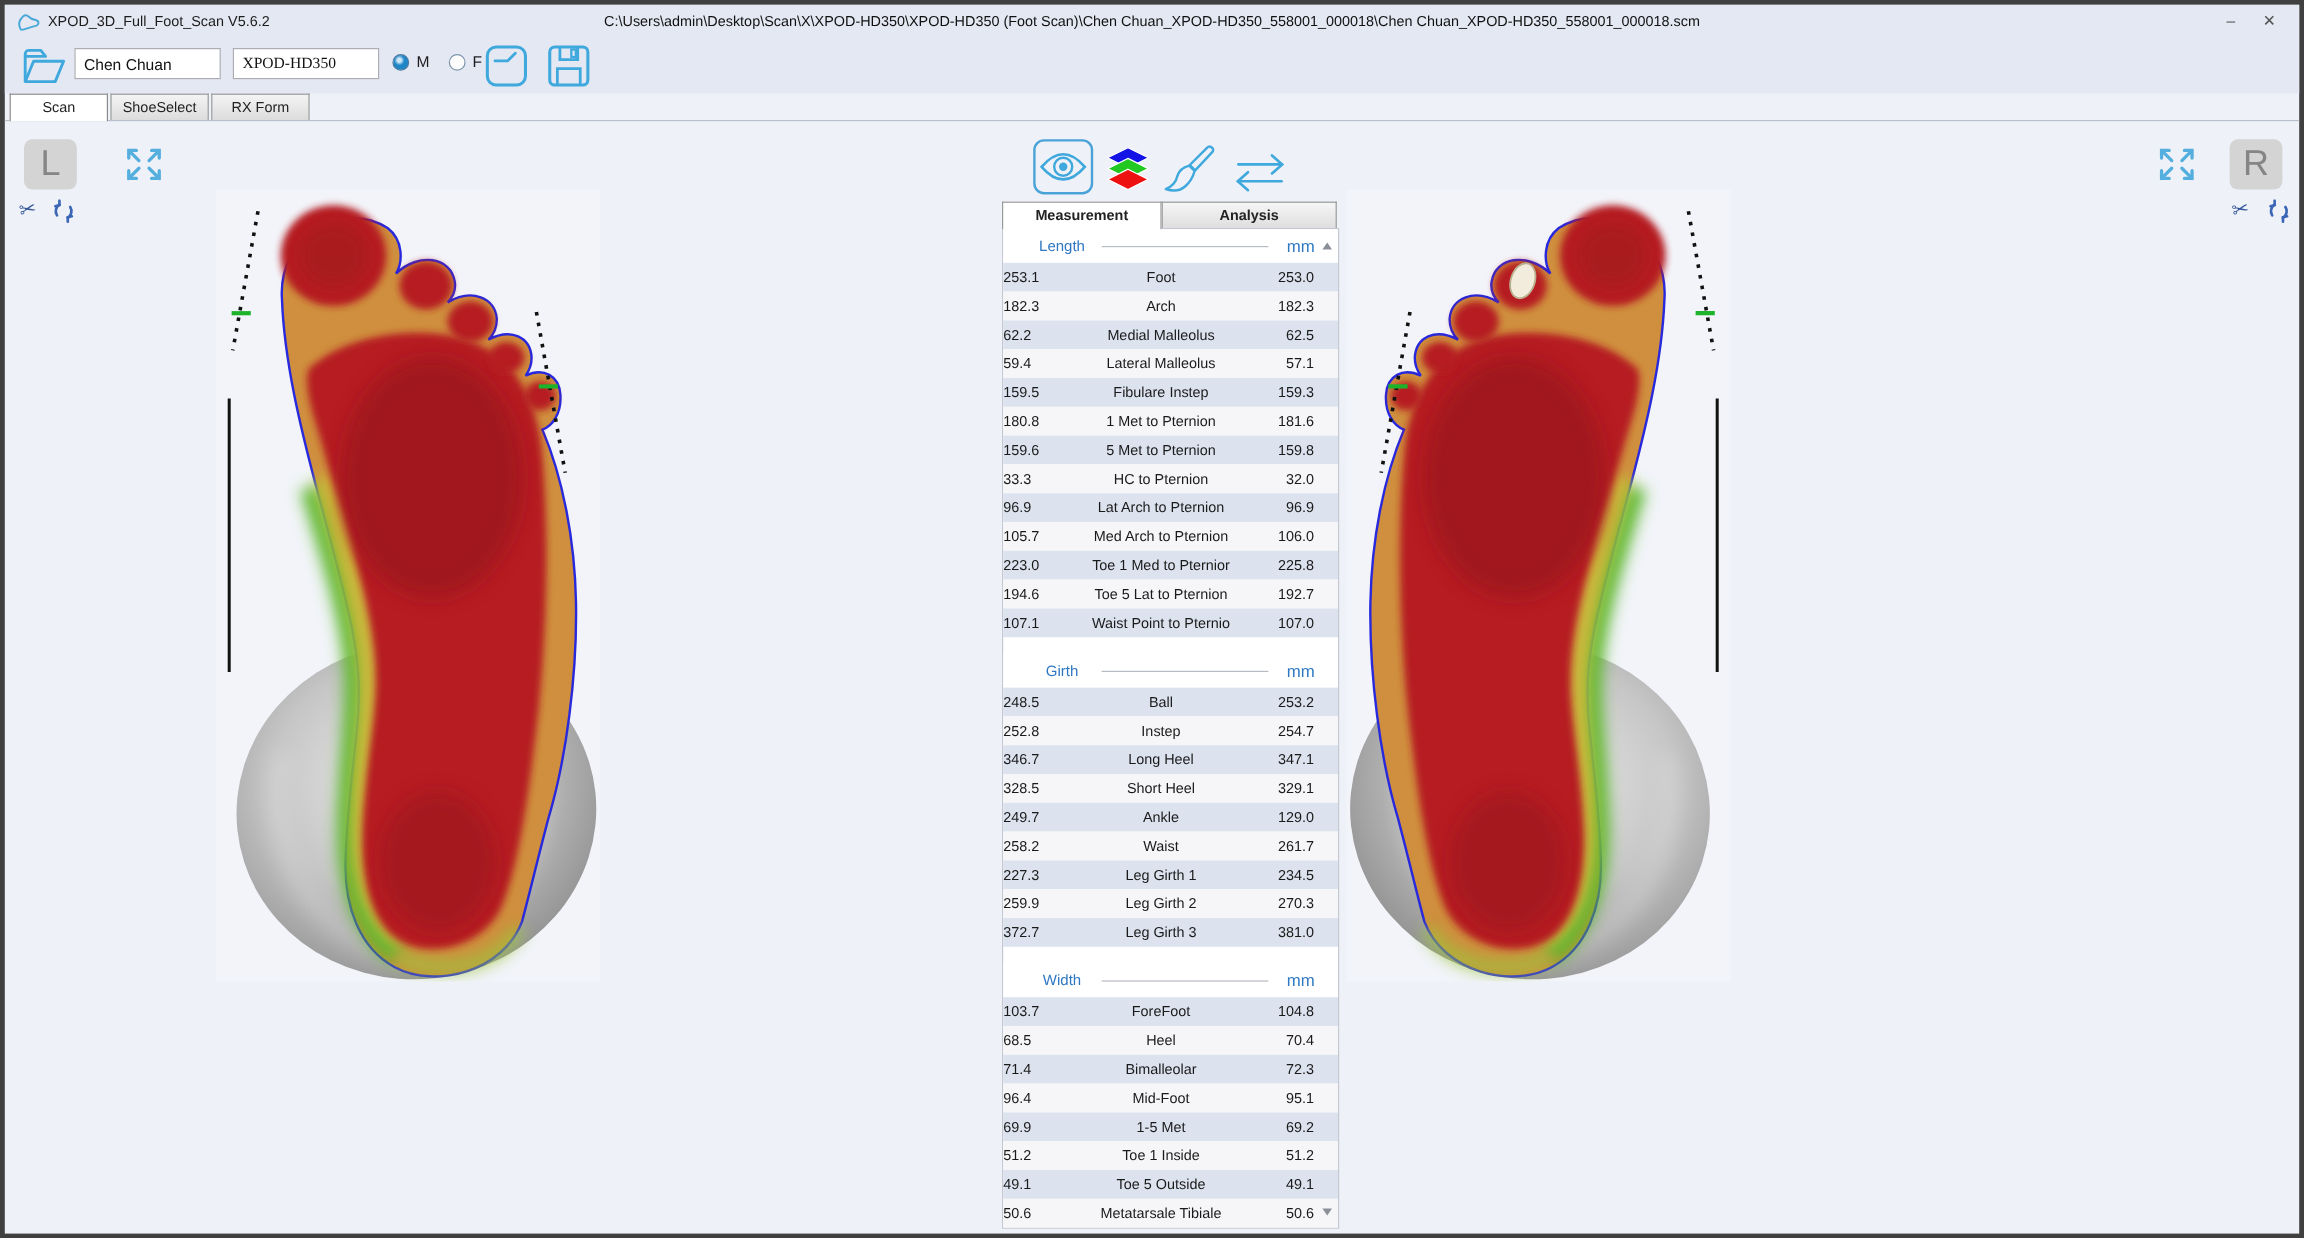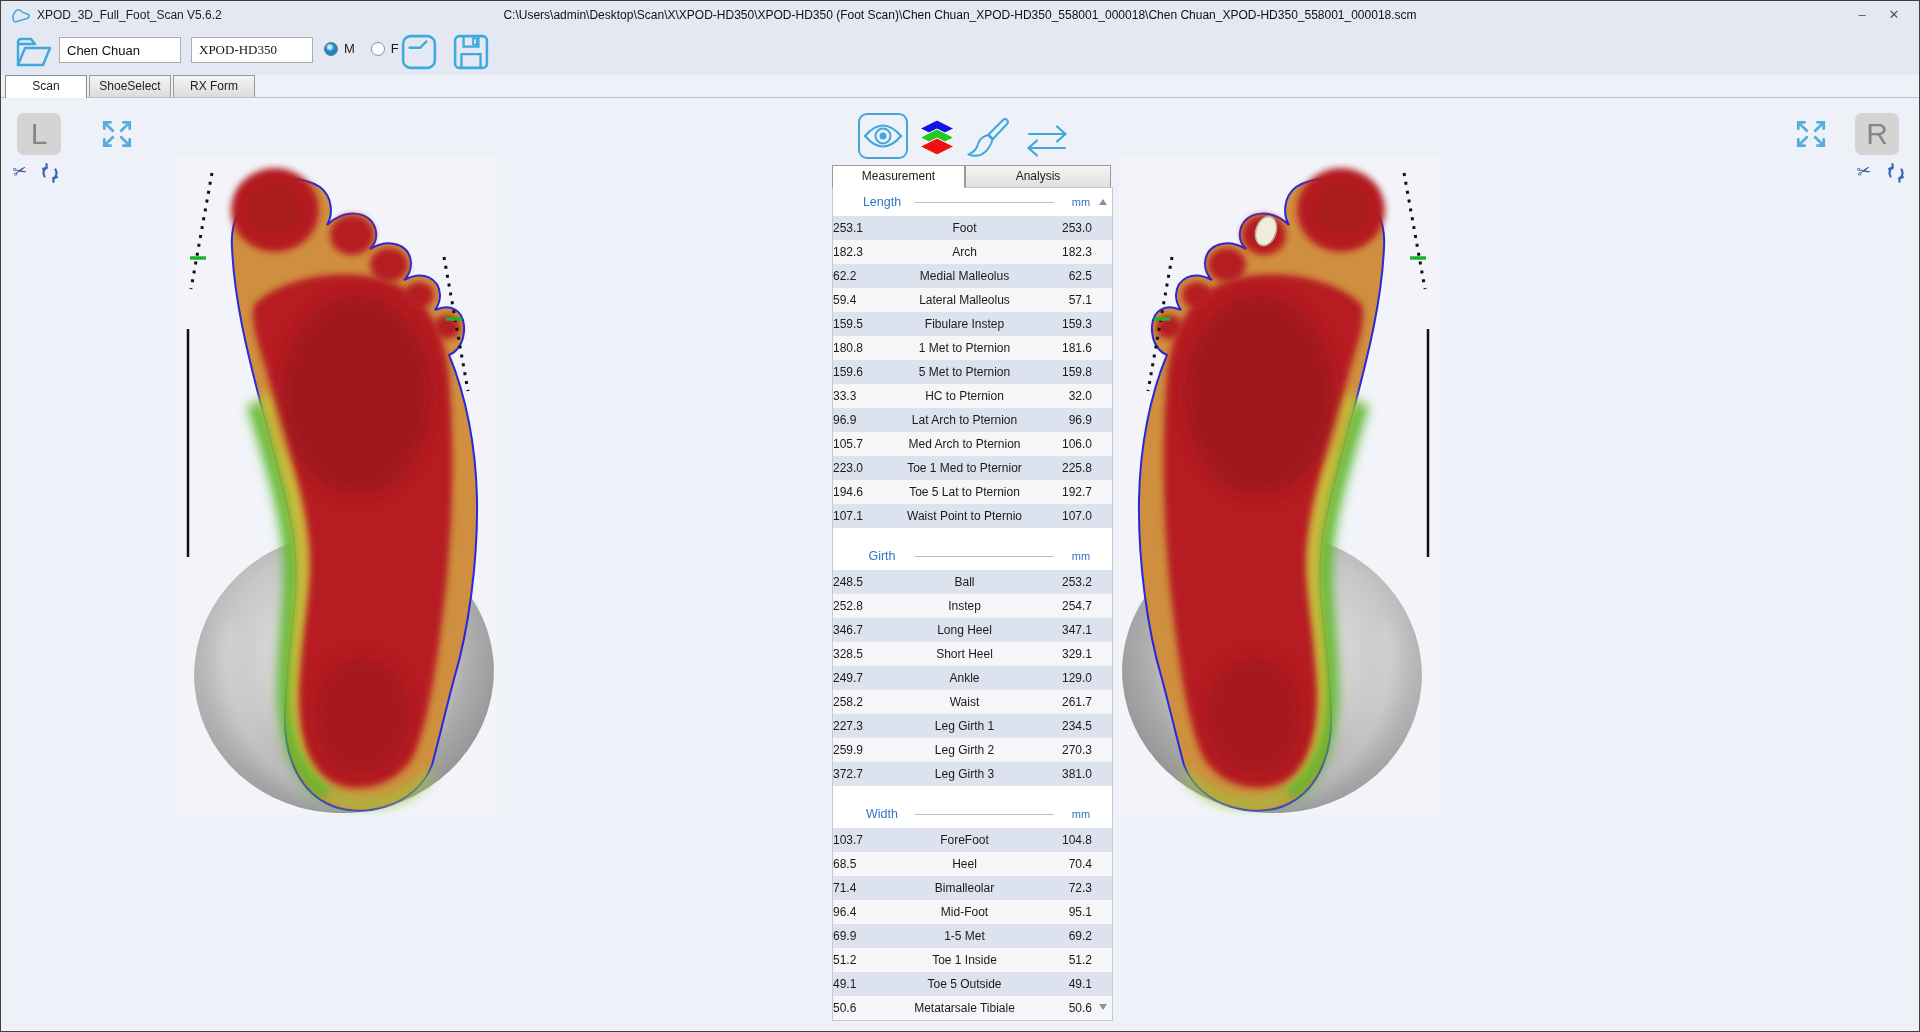--- a/index.html
+++ b/index.html
@@ -1,17 +1,17 @@
 <!DOCTYPE html>
 <html><head>
 <meta charset="utf-8">
 <style>
   * { margin:0; padding:0; box-sizing:border-box; }
   html,body { width:1920px; height:1032px; overflow:hidden; font-family:"Liberation Sans",sans-serif; }
-  .window { position:relative; width:1920px; height:1032px; background:#eef1f7; border:1px solid #404040; }
+  .window { position:relative; width:1920px; height:1032px; background:#eef1f7; border:4px solid #404040; }
 
   
   .titlebar { position:absolute; left:0; top:0; width:100%; height:28px; background:#e4e8f3; }
   .app-icon { position:absolute; left:10px; top:5px; width:20px; height:18px; }
   .app-title { position:absolute; left:36px; top:7px; font-size:12px; color:#1d1d1d; }
   .file-path { position:absolute; left:0; top:7px; width:100%; text-align:center; font-size:12px; color:#111; }
   .win-btn { position:absolute; top:5px; width:22px; height:18px; text-align:center; font-size:13px; color:#555; cursor:default; line-height:18px; }
   .win-min { right:46px; } .win-close { right:14px; }
 
   
@@ -36,29 +36,29 @@
   .expand { position:absolute; width:36px; height:34px; }
   .small-tool { position:absolute; width:22px; height:20px; }
   .scissors { font-size:17px; color:#33569b; display:inline-block; transform:rotate(-12deg); }
 
   
   .eye-btn { position:absolute; left:857px; top:112px; width:50px; height:46px; border:2px solid #4aa3d8; border-radius:9px;
              display:flex; align-items:center; justify-content:center; background:transparent; }
   .ct-icon { position:absolute; }
 
   
-  .panel-tabs { position:absolute; left:831px; top:164px; display:flex; }
+  .panel-tabs { position:absolute; left:831px; top:164px; display:flex;font-weight:bold; }
   .ptab { height:22px; min-width:133px; text-align:center; font-size:12px; line-height:21px; color:#222;
           border:1px solid #9a9a9a; border-bottom:none; background:linear-gradient(#f6f6f6,#dedede); }
   .ptab.active { background:#fff; height:23px; position:relative; z-index:2; }
   .panel { position:absolute; left:831px; top:186px; width:281px; height:834px; background:#fff; border:1px solid #c4c8d0; }
   .sec-header { display:flex; align-items:center; height:28px; padding:0 14px 0 26px; background:#fff; }
   .sec-title { color:#2e78c2; font-size:12.5px; min-width:46px; text-align:center; }
   .sec-line { flex:1; height:1px; background:#b8bcc4; margin:0 10px; }
-  .sec-unit { color:#2e78c2; font-size:11px; width:34px; text-align:center; }
+  .sec-unit { color:#2e78c2; font-size:14px; width:34px; text-align:center; }
   .m-row { display:flex; align-items:center; height:24px; font-size:12px; color:#1a1a1a; background:#f6f6f8; }
   .m-row.alt { background:#dce3ef; }
   .cell.l { width:60px; text-align:left; }
   .cell.c { flex:1; text-align:center; }
   .cell.r { width:56px; text-align:right; margin-right:20px; }
   .scroll-arrow { position:absolute; right:5px; width:0; height:0; border-left:4px solid transparent; border-right:4px solid transparent; }
   .scroll-up { top:11px; border-bottom:6px solid #8a8f98; }
   .scroll-down { bottom:10px; border-top:6px solid #8a8f98; }
 
   

